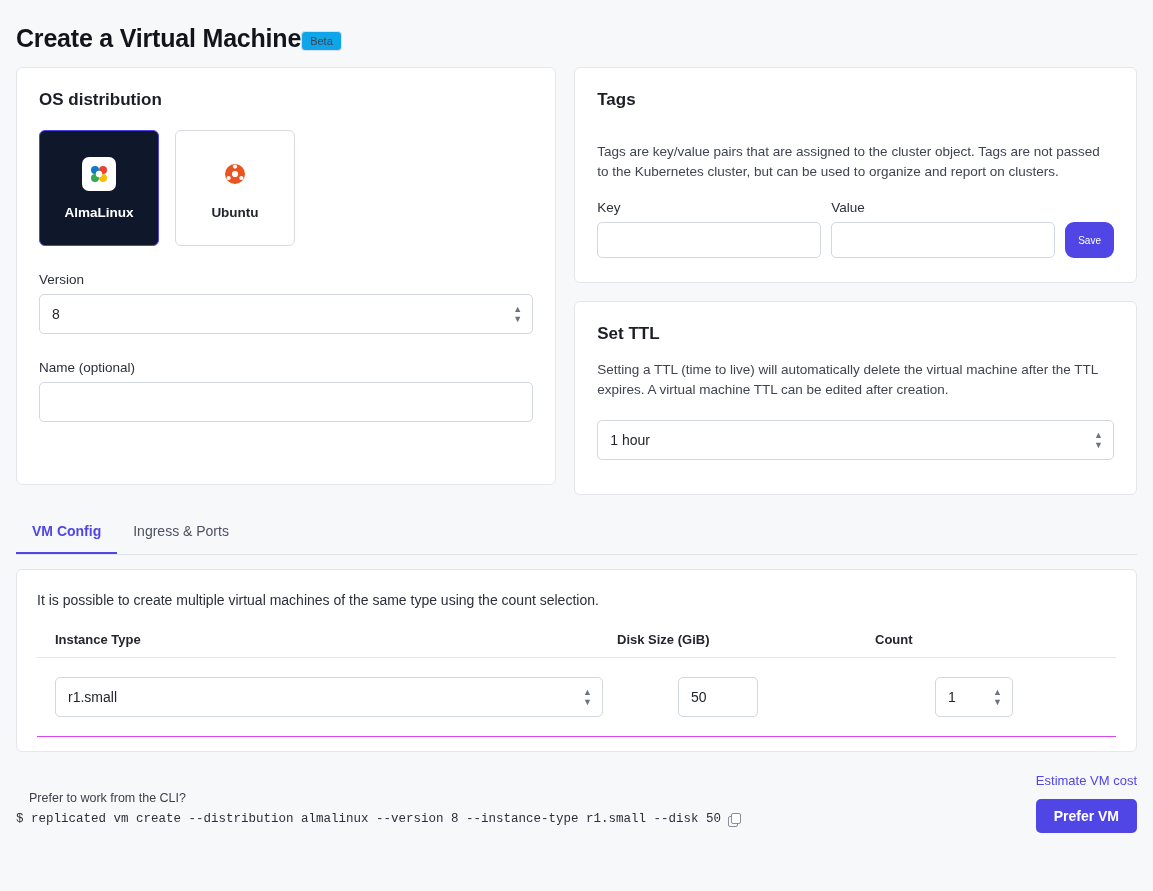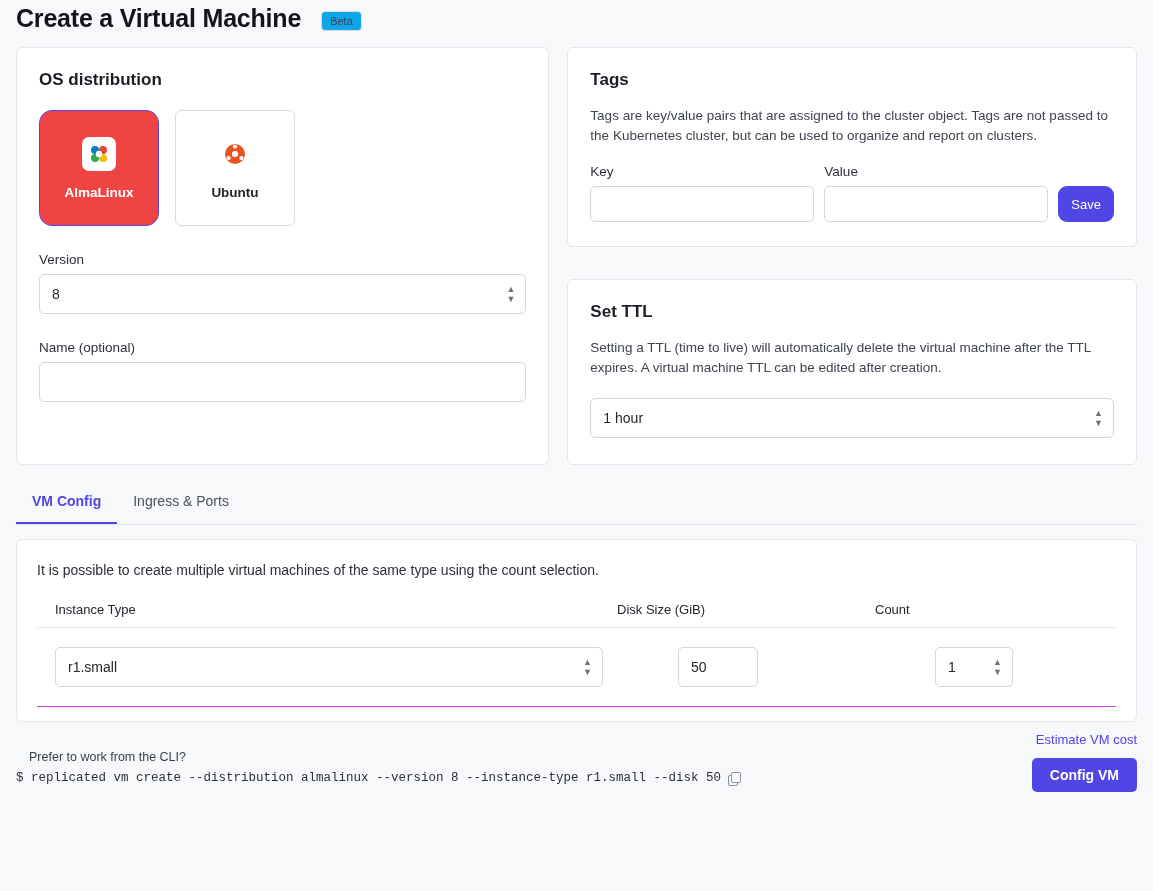--- a/index.html
+++ b/index.html
@@ -12,22 +12,22 @@
   .page {
     width: 1153px;
     min-height: 891px;
     position: relative;
     padding: 0 16px;
   }
   
   .page-header {
     display: flex;
     align-items: center;
-    gap: 20px;
-    padding: 4px 0 14px 0;
+    gap: 0;
+    padding: 24px 0 14px 0;
   }
   .page-title {
     font-size: 25px;
     font-weight: bold;
     letter-spacing: -0.2px;
     color: #12141a;
   }
   .beta-badge {
     font-size: 11px;
     color: #3b4252;
@@ -76,24 +76,23 @@
     border: 1px solid #d7dae1;
     background: #fff;
     display: flex;
     flex-direction: column;
     align-items: center;
     justify-content: center;
     gap: 14px;
     cursor: pointer;
   }
   .os-tile.selected {
-    background: #ef4444;
+    background: #0f172a;
     border-color: #4f46e5;
     color: #fff;
-    border-radius: 13px;
   }
   .os-tile-label {
     font-size: 13.5px;
     font-weight: bold;
   }
   .os-icon-chip {
     width: 34px; height: 34px;
     border-radius: 7px;
     background: #ffffff;
     display: flex; align-items: center; justify-content: center;
@@ -138,54 +137,54 @@
     background: #fff;
     font-size: 14px;
     padding: 0 12px;
     font-family: "Liberation Sans", sans-serif;
     color: #22252a;
     outline: none;
   }
 
   
   .tags-card { padding: 22px 22px 24px 22px; }
-  .tags-desc { margin-top: 16px; width: 100%; }
+  .tags-desc { margin-top: 32px; width: 100%; }
   .kv-row {
     display: flex;
     gap: 0;
     margin-top: 18px;
     align-items: flex-end;
   }
   .kv-col { display: flex; flex-direction: column; }
   .kv-key { width: 224px; margin-right: 10px; }
   .kv-val { width: 224px; margin-right: 10px; }
   .save-btn {
     height: 36px;
     background: #4f46e5;
     color: #fff;
-    font-size: 13px;
+    font-size: 10px;
     border: none;
     border-radius: 9px;
     padding: 0 13px;
     cursor: pointer;
     font-family: "Liberation Sans", sans-serif;
   }
   .kv-input {
     height: 36px;
     border: 1px solid #d3d7de;
     border-radius: 5px;
     background: #fff;
     padding: 0 10px;
     font-size: 14px;
     font-family: "Liberation Sans", sans-serif;
     outline: none;
   }
 
   
-  .ttl-card { padding: 22px 22px 26px 22px; margin-top: 32px; }
+  .ttl-card { padding: 22px 22px 34px 22px; margin-top: 18px; }
   .ttl-desc { margin-top: 16px; }
   .ttl-select-wrap { margin-top: 20px; position: relative; }
 
   
   .tabs {
     display: flex;
     gap: 0;
     margin-top: 16px;
     border-bottom: 1px solid #e0e3e9;
   }
@@ -209,21 +208,21 @@
   }
   .vm-note { font-size: 14px; color: #2b2f39; }
   .vm-table { width: 100%; margin-top: 24px; }
   .vm-head {
     display: flex;
     border-bottom: 1px solid #e4e7ec;
     padding-bottom: 10px;
   }
   .vm-head div {
     font-size: 13px;
-    font-weight: normal;
+    font-weight: bold;
     color: #23262e;
   }
   .c-type { width: 580px; padding-left: 18px; }
   .c-disk { width: 258px; }
   .c-count { flex: 1; }
   .vm-body {
     display: flex;
     align-items: center;
     border-bottom: 1px solid #d946ef;
     padding: 19px 0 19px 0;
@@ -232,21 +231,21 @@
   .instance-select {
     width: 548px;
     height: 40px;
     position: relative;
   }
   .disk-input { width: 80px; margin-left: 31px; }
   .count-wrap { width: 78px; position: relative; }
 
   
   .footer {
-    margin-top: 10px;
+    margin-top: 21px;
     position: relative;
     height: 72px;
   }
   .estimate-link {
     position: absolute;
     right: 0; top: 0;
     font-size: 13px;
     color: #4f46e5;
     text-decoration: none;
     cursor: pointer;
@@ -431,16 +430,16 @@
     </div>
   </div>
 
   <div class="footer">
     <a class="estimate-link">Estimate VM cost</a>
     <div class="cli-label">Prefer to work from the CLI?</div>
     <div class="cli-box">
       <span>$ replicated vm create --distribution almalinux --version 8 --instance-type r1.small --disk 50</span>
       <span class="copy-icon"></span>
     </div>
-    <button class="create-btn">Config VM</button>
+    <button class="create-btn">Prefer VM</button>
   </div>
 
 </div>
 
 </body></html>

